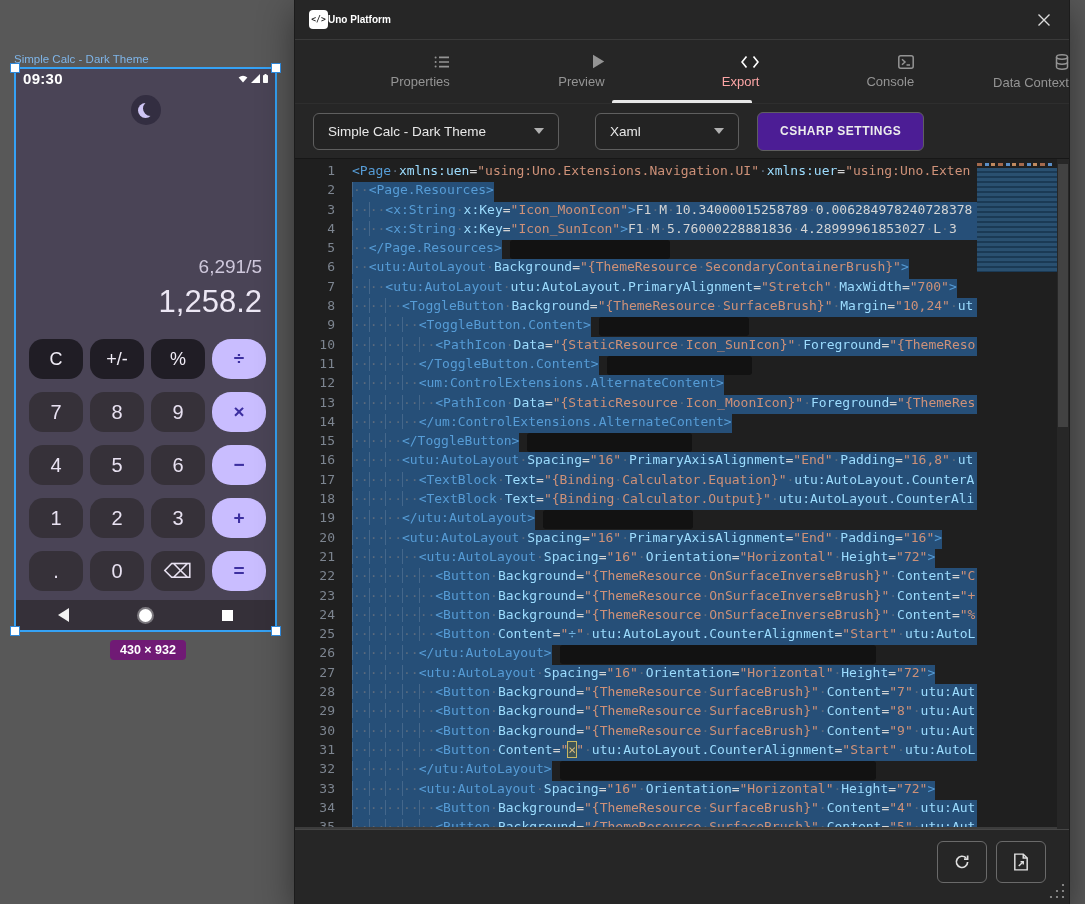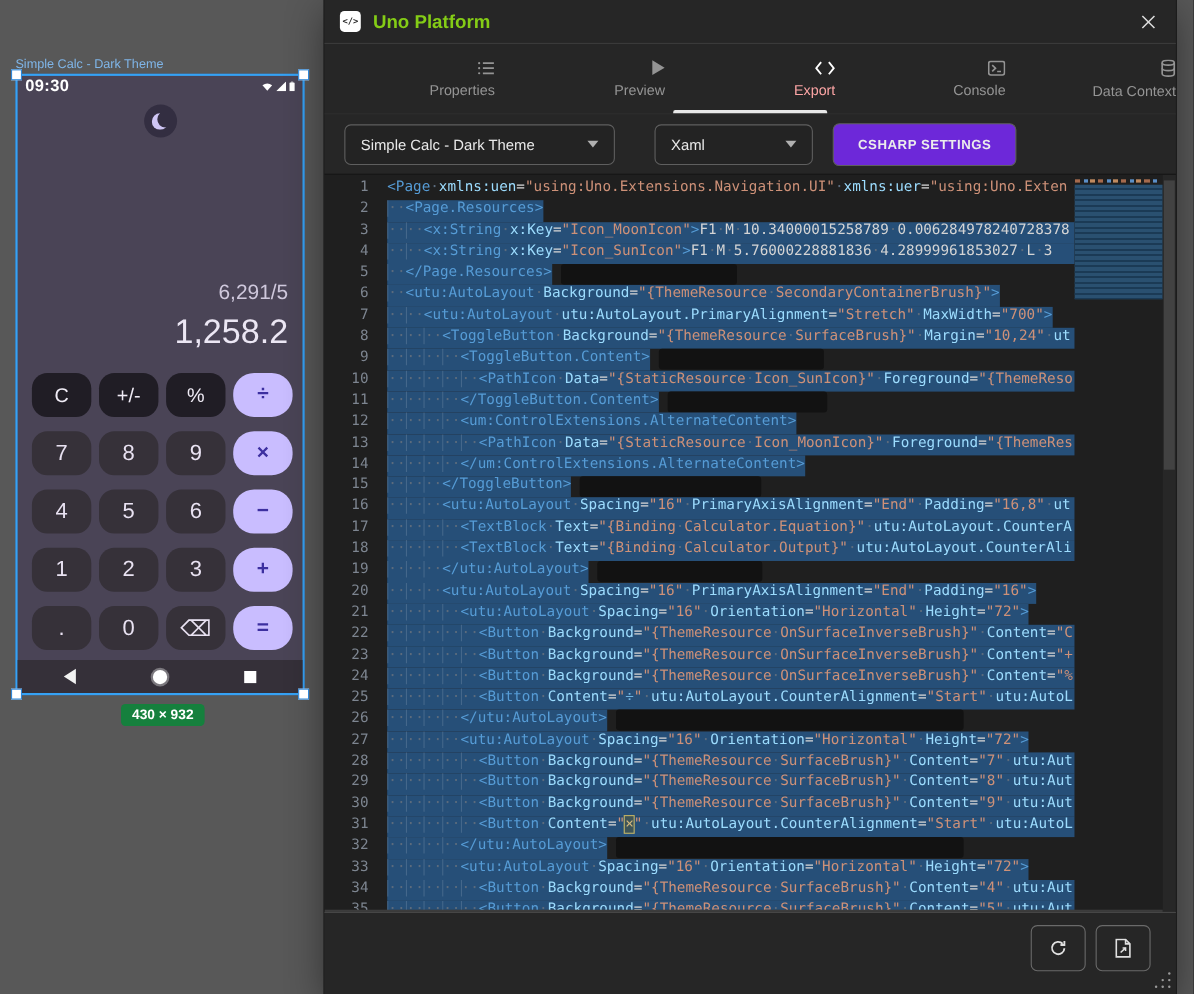--- a/index.html
+++ b/index.html
@@ -29,50 +29,50 @@
   .key{display:flex;align-items:center;justify-content:center;border-radius:14px;
        background:#363139;color:#e9e2f2;font-size:20px;cursor:default;}
   .key.k-dark{background:#201d25;font-size:18px;color:#f0ecf6;}
   .key.k-op{background:#c9bdff;color:#3c2fa0;border-radius:19px;font-size:19px;font-weight:700;}
   .navbar{position:absolute;left:0;right:0;bottom:0;height:30px;background:#353039;
           display:flex;align-items:center;justify-content:center;gap:70px;}
   .nav-back{width:0;height:0;border-top:7px solid transparent;border-bottom:7px solid transparent;
             border-right:11px solid #f2f2f2;}
   .nav-home{width:13px;height:13px;border-radius:50%;background:#fff;box-shadow:0 0 0 2px rgba(255,255,255,.35);}
   .nav-recents{width:11px;height:11px;background:#fff;}
-  .size-badge{position:absolute;left:110px;top:640px;background:#15803d;color:#fff;
+  .size-badge{position:absolute;left:110px;top:640px;background:#701a75;color:#fff;
               font-size:12.5px;font-weight:700;padding:3px 10px;border-radius:4px;}
 
   
   .uno{position:absolute;left:295px;top:0;width:774px;height:904px;background:#262626;
        box-shadow:0 0 0 1px #1c1c1c,0 10px 34px rgba(0,0,0,.45);}
   .titlebar{height:40px;display:flex;align-items:center;padding:0 14px;box-sizing:border-box;
             border-bottom:1px solid #3a3a3a;}
   .app-icon{width:19px;height:19px;background:#fff;border-radius:4px;color:#222;
             font:700 8px "DejaVu Sans Mono",monospace;display:flex;align-items:center;justify-content:center;}
-  .app-title{color:#84cc16;font-size:17px;font-weight:700;margin-left:11px;}
+  .app-title{color:#ffffff;font-size:10px;font-weight:700;}
   .close-btn{margin-left:auto;width:22px;height:22px;display:flex;align-items:center;justify-content:center;cursor:pointer;}
 
   .tabbar{height:63px;display:flex;border-bottom:1px solid #2e2e2e;}
   .tab{flex:1;display:flex;flex-direction:column;align-items:flex-end;justify-content:center;
        gap:5px;position:relative;color:#949494;cursor:pointer;}
   .tab .t-label{font-size:13px;}
   .tab.active{color:#fca5a5;}
   .tab.active:after{content:"";position:absolute;left:7px;right:7px;bottom:0;height:3px;
                     background:#e8e8e8;border-radius:2px 2px 0 0;}
   .tab svg{display:block;}
 
   .exportbar{height:54px;display:flex;align-items:center;padding:0 18px;gap:28px;box-sizing:border-box;}
   .dd{height:37px;border:1px solid #5f5f5f;border-radius:6px;display:flex;align-items:center;
       justify-content:space-between;padding:0 14px;box-sizing:border-box;color:#e8e8e8;
       font-size:13.5px;cursor:pointer;background:#232323;}
   .dd1{width:246px;}  .dd2{width:144px;margin-left:8px;}
   .chev{width:0;height:0;border-left:5px solid transparent;border-right:5px solid transparent;
         border-top:6px solid #b0b0b0;margin-left:12px;}
-  .csharp-btn{height:37px;border:1px solid #5f5f5f;border-radius:6px;background:#6d28d9;color:#ececec;
+  .csharp-btn{height:37px;border:1px solid #5f5f5f;border-radius:6px;background:#4c1d95;color:#ececec;
               font-size:12px;font-weight:700;letter-spacing:.5px;padding:0 22px;margin-left:-10px;
               display:flex;align-items:center;cursor:pointer;font-family:"Liberation Sans",sans-serif;}
 
   
   .editor{position:absolute;left:0;right:0;top:158px;bottom:74px;background:#1f1f1f;overflow:hidden;
           border-top:1px solid #171717;}
   .code-clip{position:absolute;left:0;top:0;width:682px;height:100%;overflow:hidden;padding-top:4px;box-sizing:border-box;}
   .cl{display:flex;height:19.3px;line-height:19.3px;font:13px "DejaVu Sans Mono",monospace;white-space:pre;}
   .ln{flex:none;width:40px;text-align:right;color:#7d8590;margin-right:17px;}
   .lc{display:inline-block;white-space:pre;}

